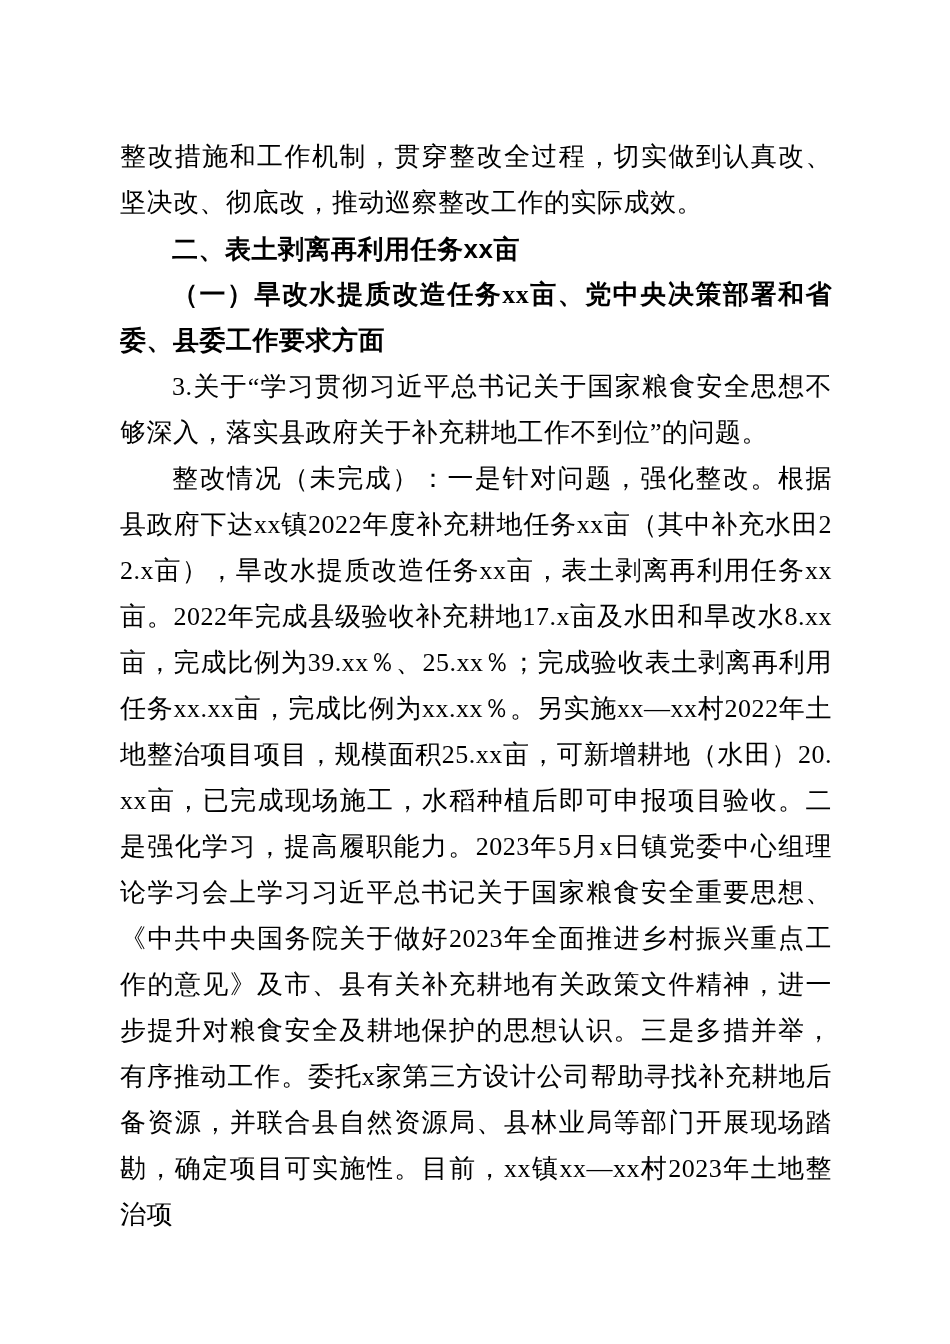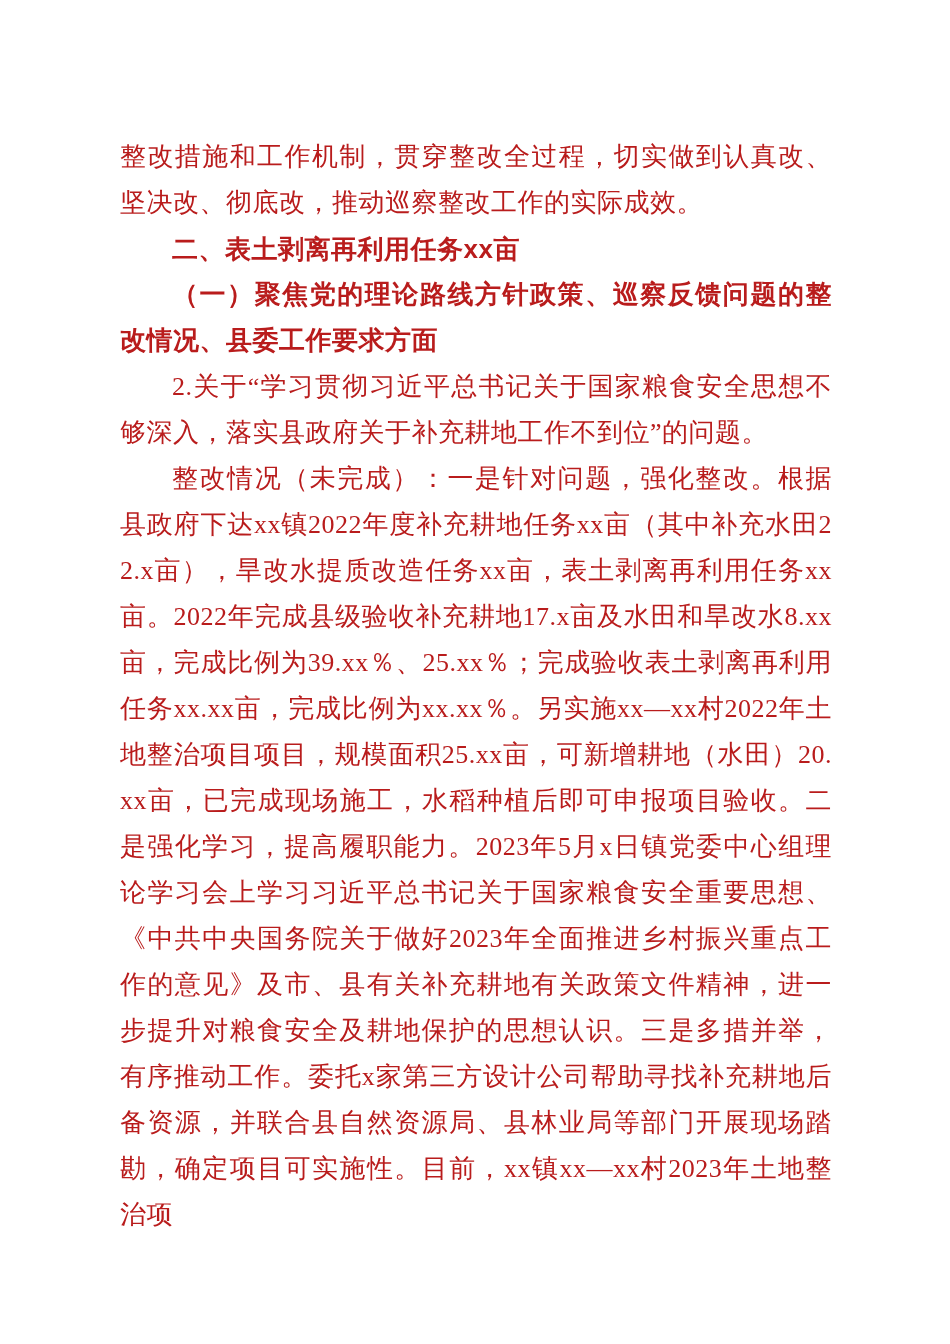--- a/index.html
+++ b/index.html
@@ -10,21 +10,21 @@
   .page {
     position: relative;
     width: 950px;
     height: 1248px;
     margin: 0 auto;
     background: #ffffff;
     box-sizing: border-box;
     padding: 134px 118px 0 120px;
     overflow: hidden;
     font-family: "Liberation Serif", "DejaVu Serif", serif;
-    color: #b91c1c;
+    color: #000000;
   }
   .doc p {
     margin: 0;
     font-size: 26px;
     line-height: 46px;
     text-align: justify;
     text-justify: inter-ideograph;
     word-break: break-all;
     letter-spacing: 0.5px;
   }
@@ -39,17 +39,17 @@
     font-weight: 700;
   }
 </style>
 </head>
 <body>
 
 <div class="page">
   <div class="doc">
     <p class="body">整改措施和工作机制，贯穿整改全过程，切实做到认真改、坚决改、彻底改，推动巡察整改工作的实际成效。</p>
     <p class="heading1 indent">二、表土剥离再利用任务xx亩</p>
-    <p class="heading2 indent">（一）聚焦党的理论路线方针政策、巡察反馈问题的整改情况、县委工作要求方面</p>
-    <p class="body indent">2.关于“学习贯彻习近平总书记关于国家粮食安全思想不够深入，落实县政府关于补充耕地工作不到位”的问题。</p>
+    <p class="heading2 indent">（一）旱改水提质改造任务xx亩、党中央决策部署和省委、县委工作要求方面</p>
+    <p class="body indent">3.关于“学习贯彻习近平总书记关于国家粮食安全思想不够深入，落实县政府关于补充耕地工作不到位”的问题。</p>
     <p class="body indent">整改情况（未完成）：一是针对问题，强化整改。根据县政府下达xx镇2022年度补充耕地任务xx亩（其中补充水田22.x亩），旱改水提质改造任务xx亩，表土剥离再利用任务xx亩。2022年完成县级验收补充耕地17.x亩及水田和旱改水8.xx亩，完成比例为39.xx％、25.xx％；完成验收表土剥离再利用任务xx.xx亩，完成比例为xx.xx％。另实施xx—xx村2022年土地整治项目项目，规模面积25.xx亩，可新增耕地（水田）20.xx亩，已完成现场施工，水稻种植后即可申报项目验收。二是强化学习，提高履职能力。2023年5月x日镇党委中心组理论学习会上学习习近平总书记关于国家粮食安全重要思想、《中共中央国务院关于做好2023年全面推进乡村振兴重点工作的意见》及市、县有关补充耕地有关政策文件精神，进一步提升对粮食安全及耕地保护的思想认识。三是多措并举，有序推动工作。委托x家第三方设计公司帮助寻找补充耕地后备资源，并联合县自然资源局、县林业局等部门开展现场踏勘，确定项目可实施性。目前，xx镇xx—xx村2023年土地整治项</p>
   </div>
 </div>
 
 </body></html>

